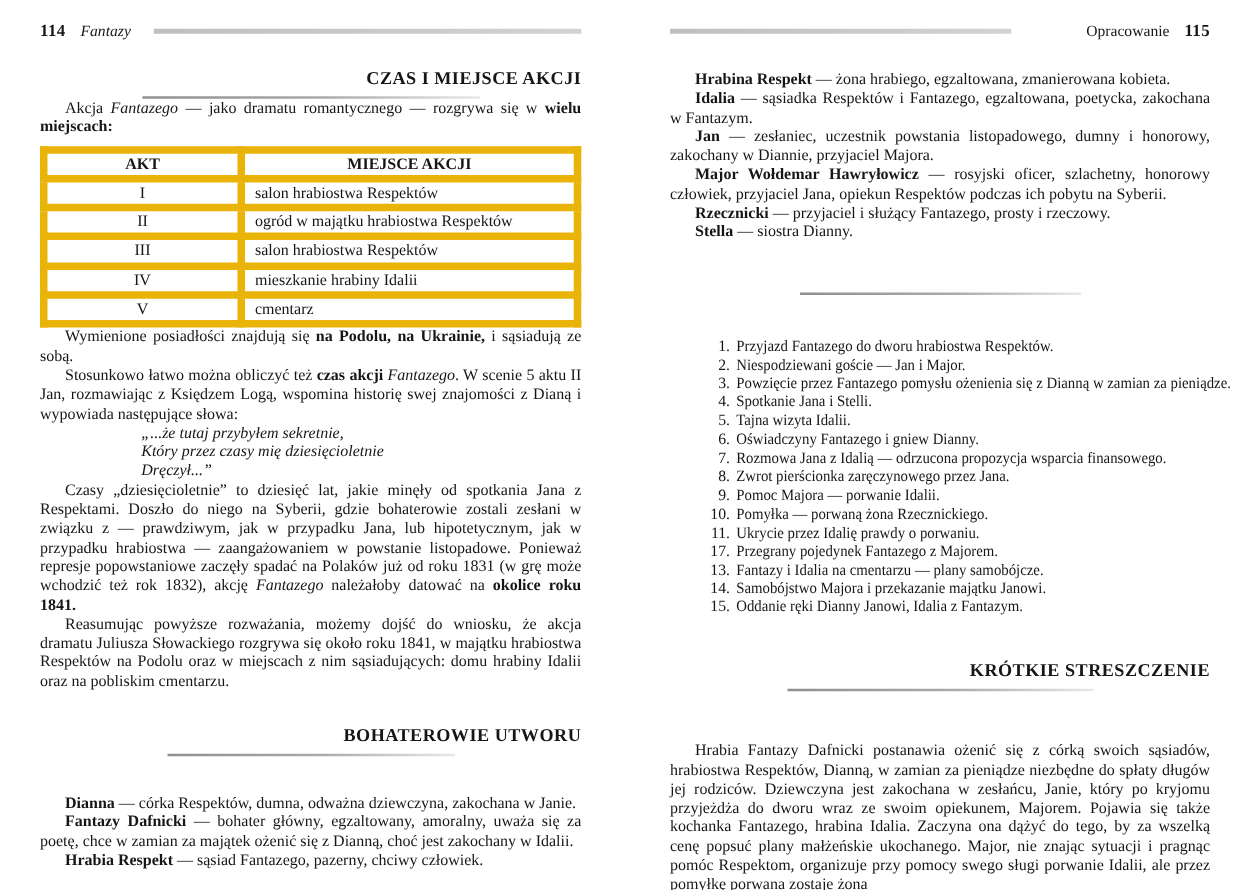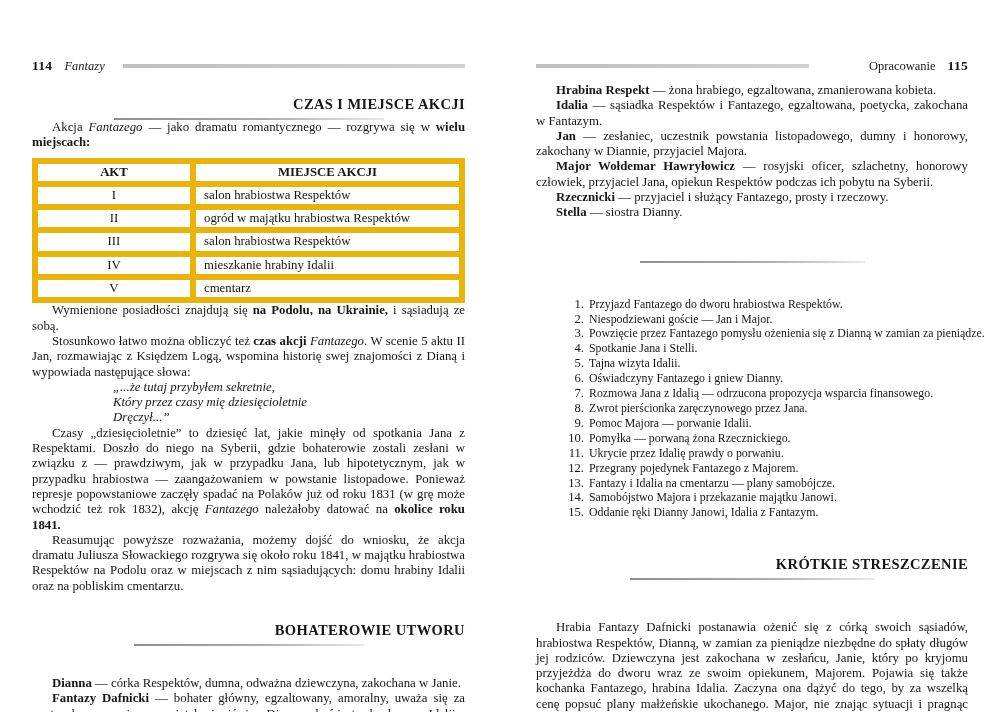--- a/index.html
+++ b/index.html
@@ -7,21 +7,21 @@
   body {
     width:1000px; height:712px; position:relative;
     background:#ffffff; overflow:hidden;
     font-family:"Liberation Serif","DejaVu Serif",serif;
     color:#161616;
   }
   .page { position:absolute; top:0; height:712px; overflow:hidden; }
   .page-left  { left:0;   width:500px; padding:18px 35px 0 32px; }
   .page-right { left:500px; width:500px; padding:18px 32px 0 36px; }
 
-  .running-header { display:flex; align-items:center; height:14px;margin-top:41px; }
+  .running-header { display:flex; align-items:center; height:14px; }
   .pagenum { font-weight:bold; font-size:13.5px; letter-spacing:0.3px; }
   .running-title-italic { font-style:italic; font-size:12.5px; margin-left:12px; }
   .running-title-plain  { font-size:12.5px; margin-right:12px; }
   .header-rule { flex:1; height:4px; background:linear-gradient(to right,#bfbfbf,#d2d2d2); }
   .page-left  .header-rule { margin-left:18px; }
   .page-right .header-rule { margin-right:60px; }
 
   .title-block { text-align:right; }
   .section-title { font-size:14.5px; font-weight:bold; letter-spacing:0.4px; }
   .title-rule { height:2px; margin:5px auto 0 auto;
@@ -46,21 +46,21 @@
   .plan-item .num { min-width:22px; text-align:right; margin-right:5px; flex:none; }
   .plan-item .txt { display:inline-block; white-space:nowrap;
                     transform:scaleX(0.94); transform-origin:0 50%; }
 
   
   .mt-title1 { margin-top:23px; }
   .mt-intro  { margin-top:27px; }
   .mt-after-table { margin-top:5px;font-family:Liberation Serif, serif; }
   .mt-title2 { margin-top:28px; }
   .mt-chars-left { margin-top:30px; }
-  .mt-chars-right { margin-top:10px; }
+  .mt-chars-right { margin-top:24px; }
   .mt-plan-title { margin-top:40px; }
   .mt-plan-list { margin-top:34px; }
   .mt-summary-title { margin-top:36px; }
   .mt-summary-para { margin-top:40px; }
 </style>
 </head>
 <body>
 
 <div class="page page-left">
 
@@ -197,21 +197,21 @@
       </div>
     <div class="plan-item">
         <span class="num">10.</span>
         <span class="txt">Pomyłka — porwaną żona Rzecznickiego.</span>
       </div>
     <div class="plan-item">
         <span class="num">11.</span>
         <span class="txt">Ukrycie przez Idalię prawdy o porwaniu.</span>
       </div>
     <div class="plan-item">
-        <span class="num">12.</span>
+        <span class="num">17.</span>
         <span class="txt">Przegrany pojedynek Fantazego z Majorem.</span>
       </div>
     <div class="plan-item">
         <span class="num">13.</span>
         <span class="txt">Fantazy i Idalia na cmentarzu — plany samobójcze.</span>
       </div>
     <div class="plan-item">
         <span class="num">14.</span>
         <span class="txt">Samobójstwo Majora i przekazanie majątku Janowi.</span>
       </div>

